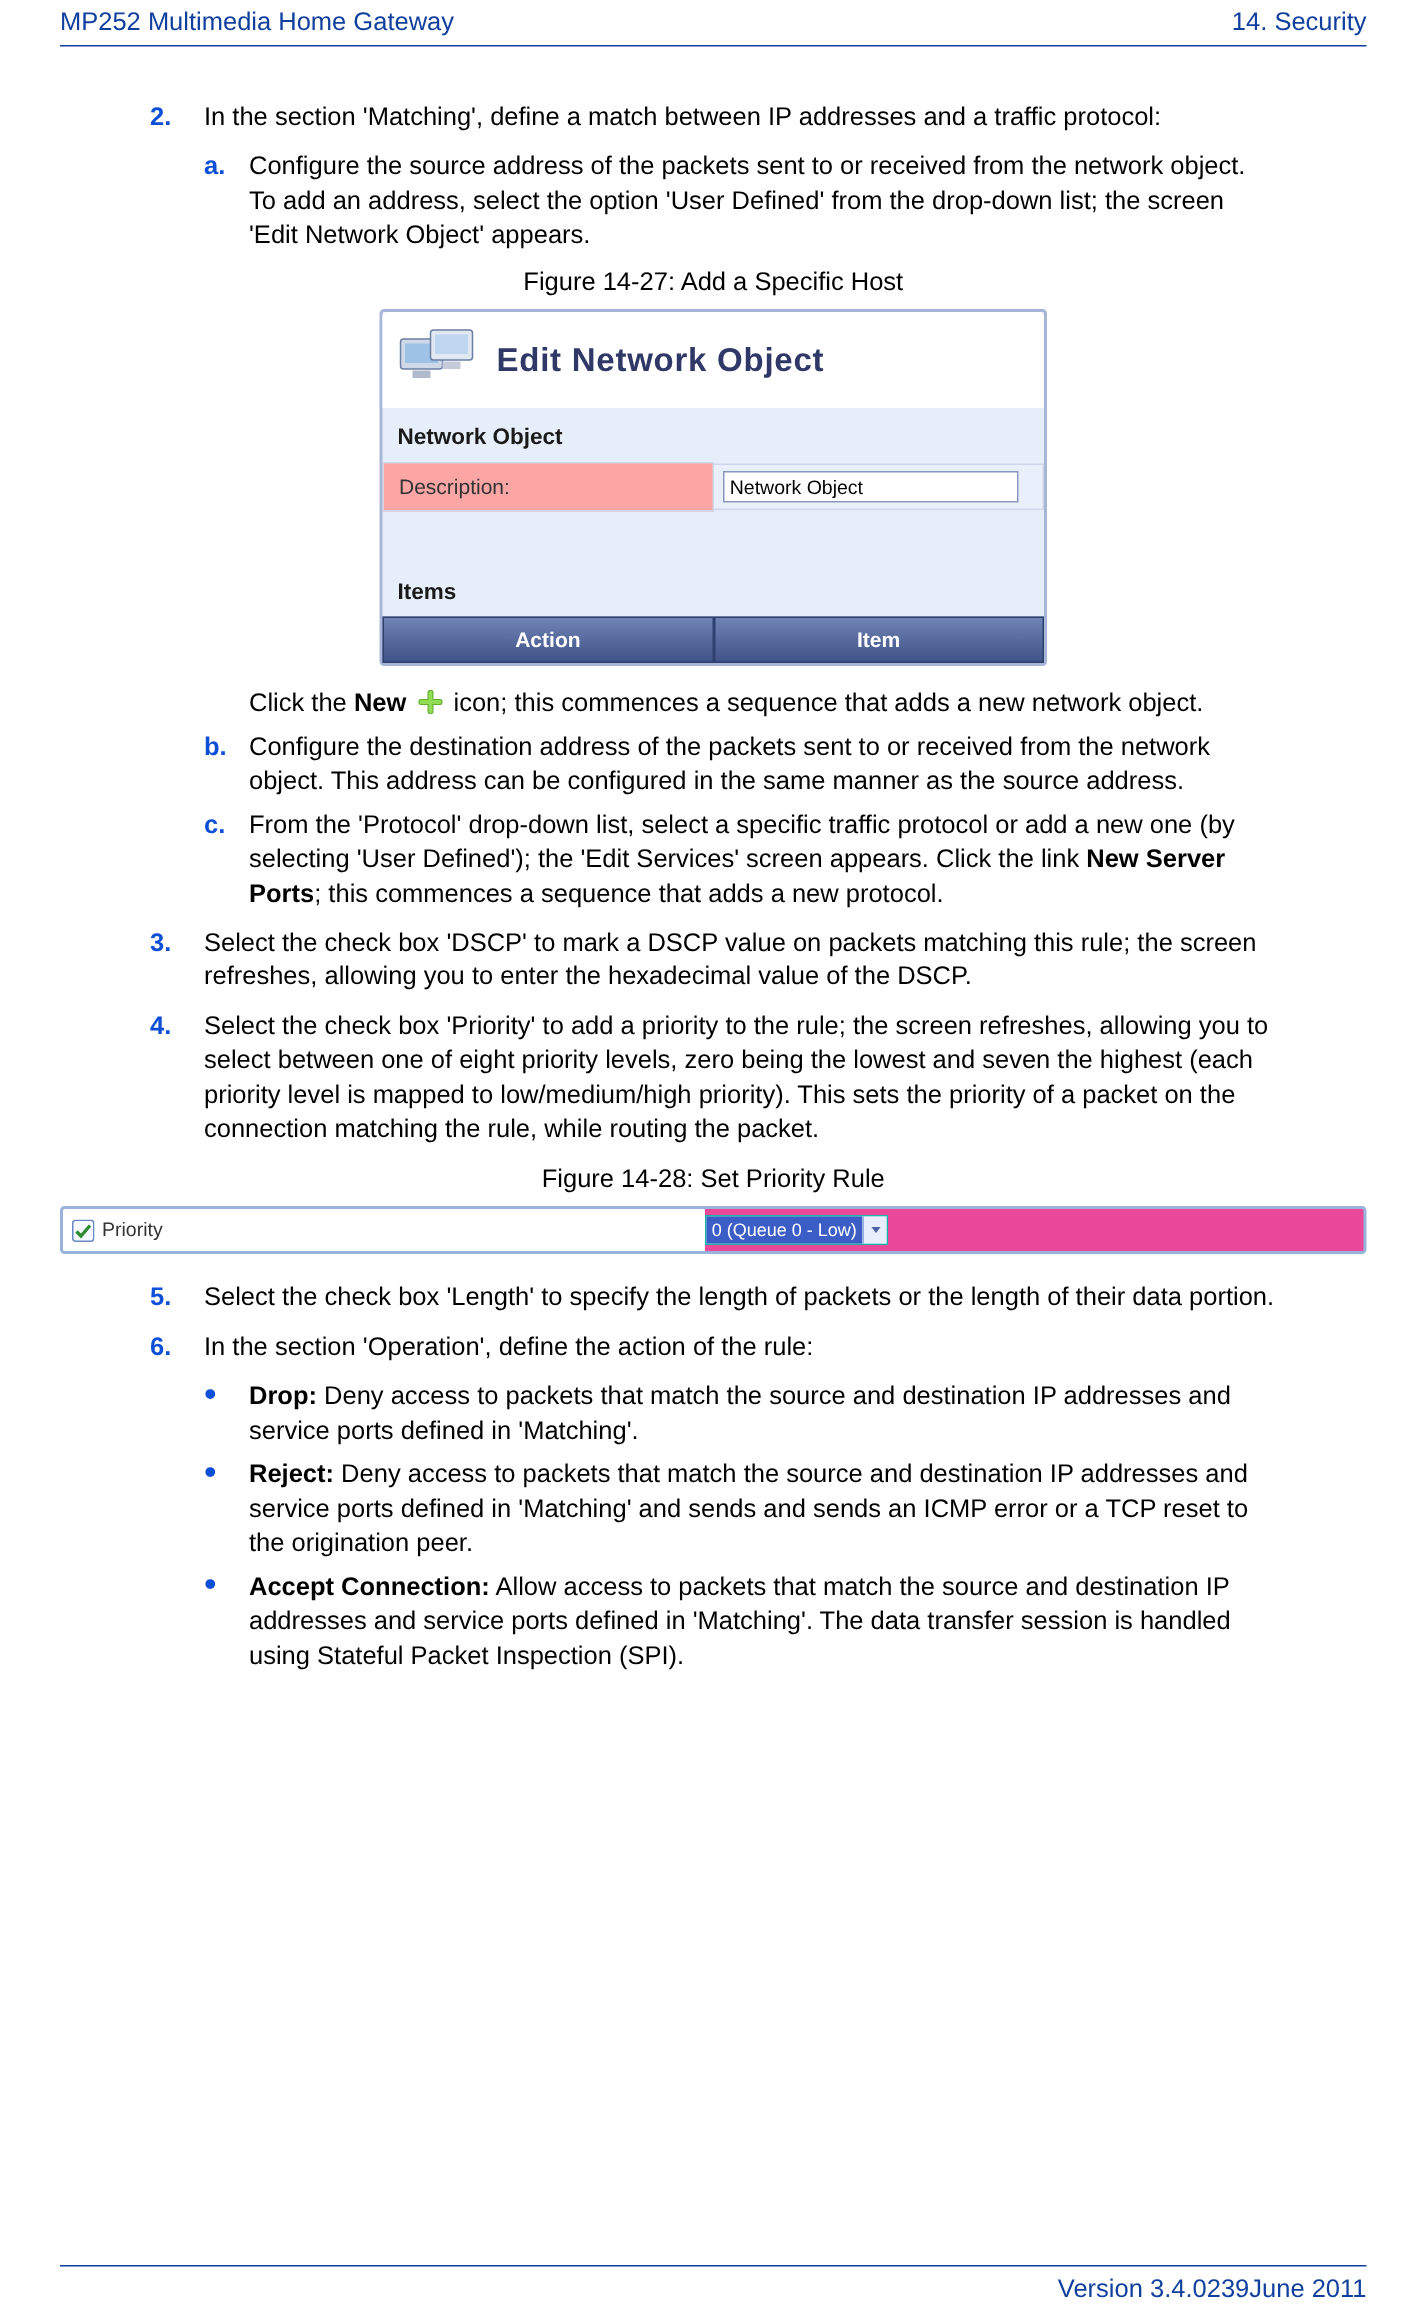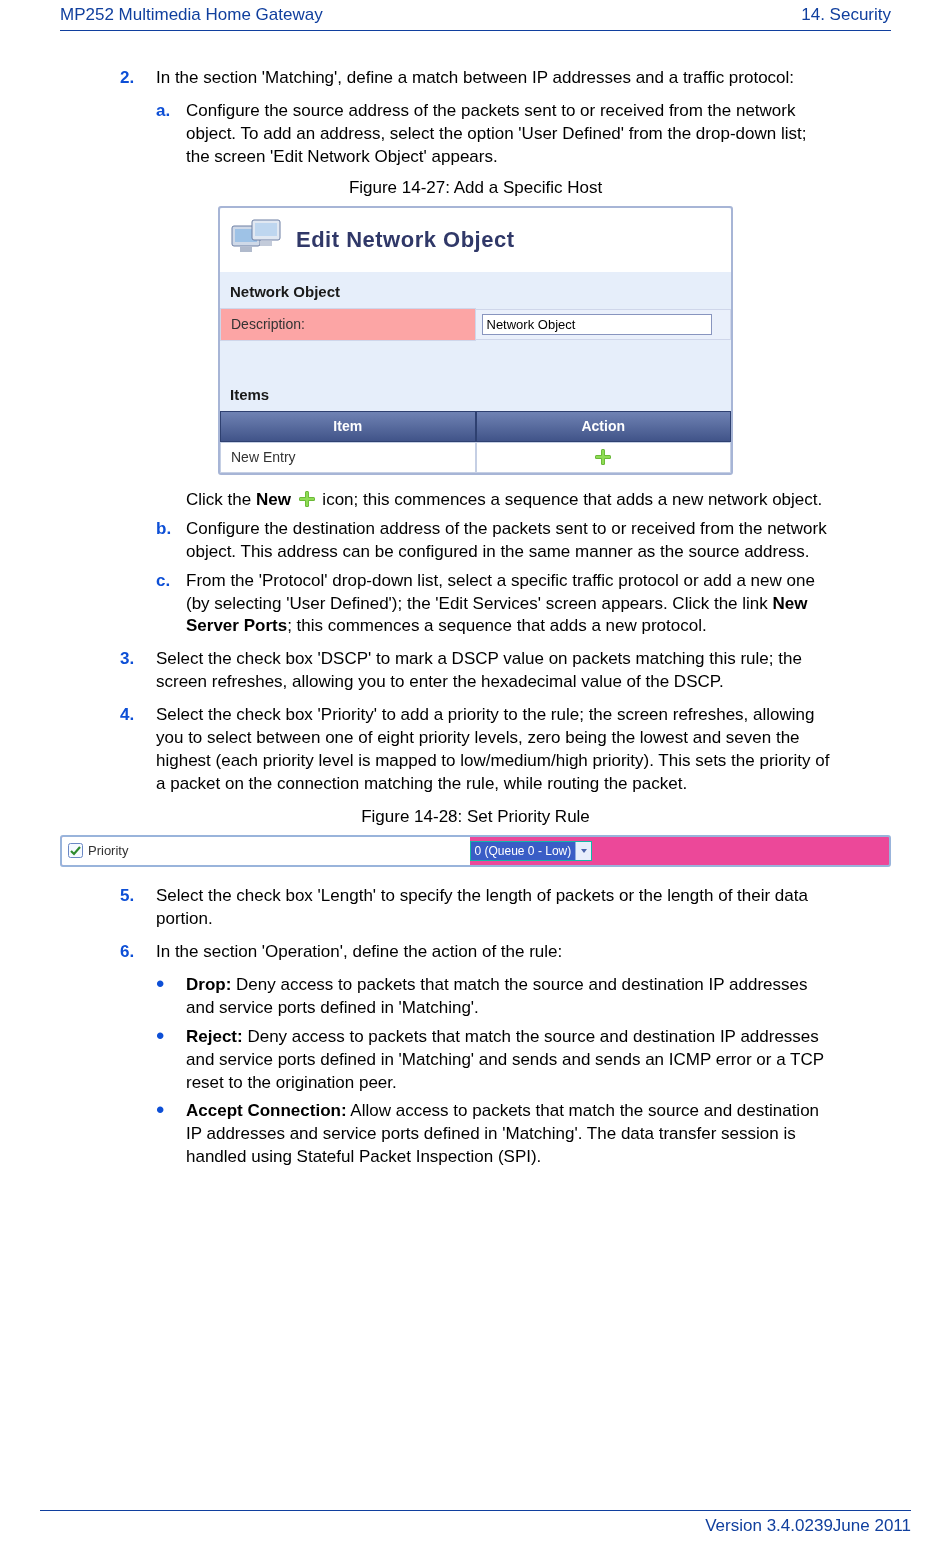--- a/index.html
+++ b/index.html
@@ -1,29 +1,29 @@
 <!DOCTYPE html>
 <html><head>
 <meta charset="utf-8">
 <style>
   * { margin:0; padding:0; box-sizing:border-box; }
   body { font-family: Arial, Helvetica, sans-serif; font-size:17px; line-height:1.35; color:#000; background:#fff; width:951px; }
-  .page { width:951px; min-height:1546px; position:relative; padding:0 60px; }
+  .page { width:951px; min-height:1546px; position:relative; padding:0 40px; }
   .hdr { display:flex; justify-content:space-between; color:#103f9e; font-size:17px; padding-top:4px; }
   .hdr-line { border-bottom:1.5px solid #103f9e; margin-top:3px; margin-bottom:36px; }
   .content { padding:0 60px 0 60px; }
   .ol-item { display:flex; margin-bottom:10px; }
   .ol-num { color:#0d4fd6; font-weight:bold; width:36px; flex-shrink:0; }
   .ol-body { flex:1; }
   .sub-item { display:flex; margin-top:6px; margin-left:36px; }
   .sub-letter { color:#0d4fd6; font-weight:bold; width:30px; flex-shrink:0; }
   .sub-body { flex:1; }
   .fig-caption { text-align:center; font-weight:normal; margin:8px 0 6px 0; }
   .fig-wrap { display:flex; justify-content:center; }
-  .net-obj-box { width:515px; border:2px solid #a7b5d6; border-radius:3px; background:#e6eefa; }
+  .net-obj-box { width:445px; border:2px solid #a7b5d6; border-radius:3px; background:#e6eefa; }
   .net-obj-title { display:flex; align-items:center; padding:8px; background:#fff; border-top-left-radius:3px; border-top-right-radius:3px; }
   .net-obj-title svg { margin-right:10px; }
   .net-title-text { font-family: "Trebuchet MS", Verdana, sans-serif; font-size:22px; color:#303868; font-weight:bold; letter-spacing:0.5px; }
   .net-sect-label { font-family:Verdana,sans-serif; font-weight:bold; font-size:15px; color:#1a1a1a; padding:10px 10px 6px 10px; }
   .net-row { display:flex; align-items:center; }
   .net-cell-l { width:50%; background:#fca5a5; padding:6px 10px; font-family:Verdana,sans-serif; font-size:14px; color:#333; border:1px solid #cfd6ea; }
   .net-cell-r { flex:1; background:#eaf0fb; display:flex; align-items:center; padding:4px 6px; border:1px solid #cfd6ea; border-left:none; }
   .net-input { font-family:Verdana,sans-serif; font-size:13px; padding:2px 4px; border:1px solid #8895bf; background:#fff; width:95%; }
   .net-tbl-head { display:flex; background:linear-gradient(#7184b5,#3f5287); color:#fff; font-family:Verdana,sans-serif; font-size:14px; font-weight:bold; }
   .net-th { flex:1; text-align:center; padding:5px 0; border:1px solid #2e4070; }
@@ -88,33 +88,22 @@
         <div class="net-sect-label">Network Object</div>
         <div class="net-row">
           <div class="net-cell-l">Description:</div>
           <div class="net-cell-r">
             <input class="net-input" value="Network Object" style="">
           </div>
         </div>
         <div style="height:34px;"></div>
         <div class="net-sect-label">Items</div>
         <div class="net-tbl-head">
+          <div class="net-th">Action</div>
           <div class="net-th">Item</div>
-          <div class="net-th">Action</div>
-        </div>
-        <div class="net-tbl-row">
-          <div class="net-td">New Entry</div>
-          <div class="net-td center">
-            <svg class="plus-icon" viewBox="0 0 18 18">
-              <rect x="7" y="1" width="4" height="16" rx="1.5" fill="#5fae2e"></rect>
-              <rect x="1" y="7" width="16" height="4" rx="1.5" fill="#5fae2e"></rect>
-              <rect x="7.7" y="1.7" width="2.6" height="14.6" rx="1" fill="#8fdc55"></rect>
-              <rect x="1.7" y="7.7" width="14.6" height="2.6" rx="1" fill="#8fdc55"></rect>
-            </svg>
-          </div>
         </div>
       </div>
     </div>
 
     <div class="continue-txt">
       <span>Click the </span><b>New</b>
       <svg class="plus-icon inline-plus" viewBox="0 0 18 18" width="16" height="16">
         <rect x="7" y="1" width="4" height="16" rx="1.5" fill="#5fae2e"></rect>
         <rect x="1" y="7" width="16" height="4" rx="1.5" fill="#5fae2e"></rect>
         <rect x="7.7" y="1.7" width="2.6" height="14.6" rx="1" fill="#8fdc55"></rect>

